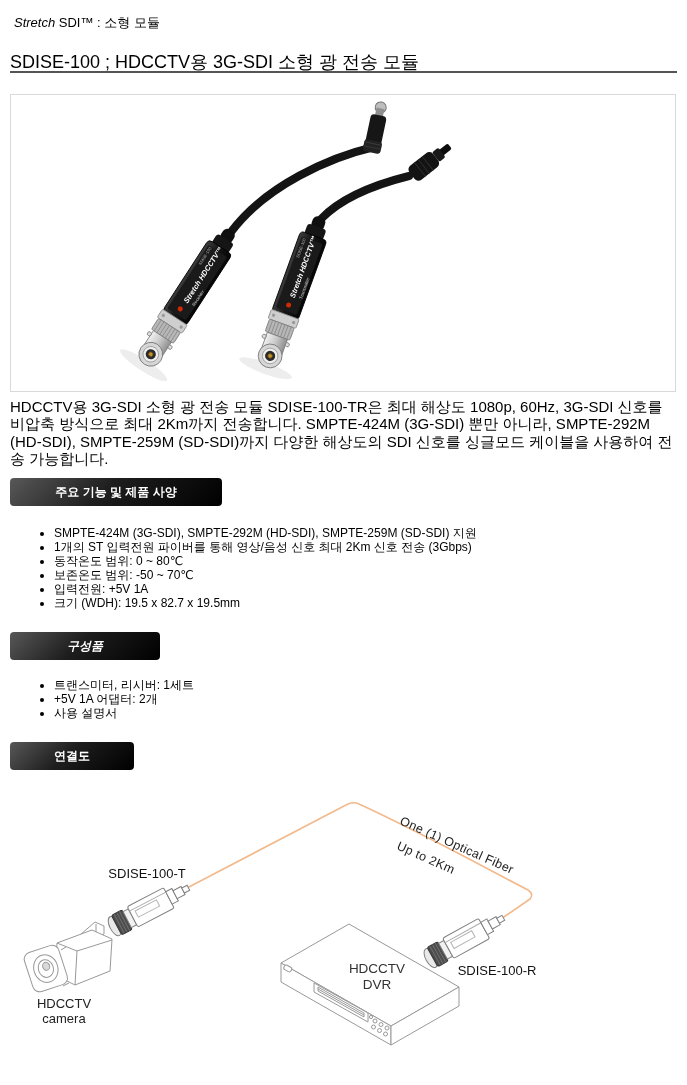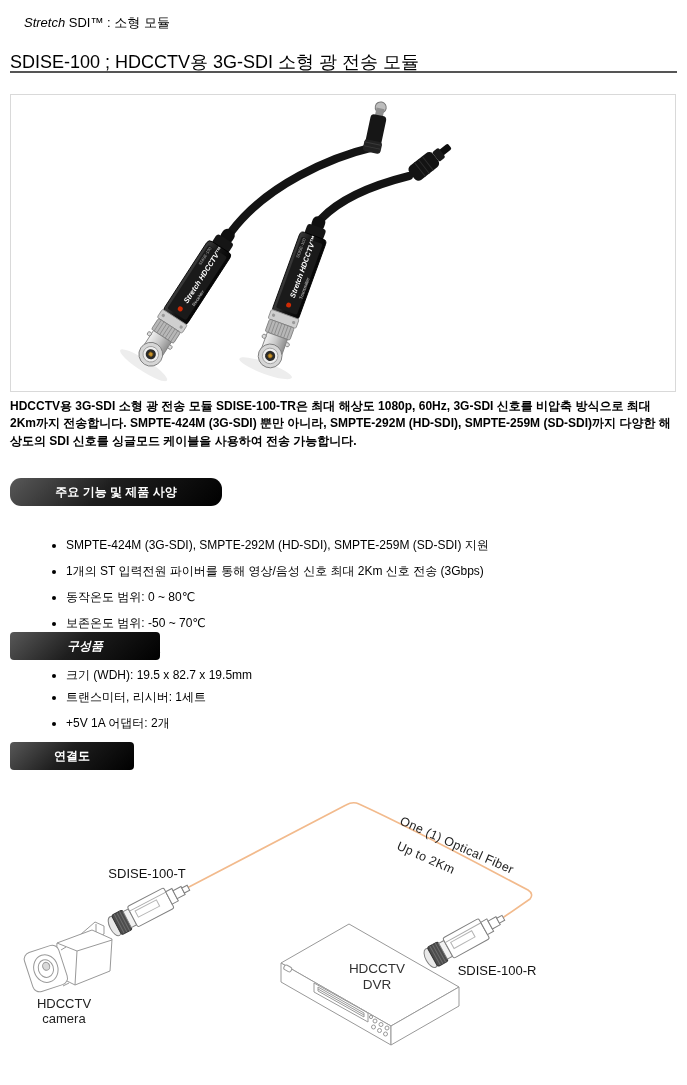--- a/index.html
+++ b/index.html
@@ -1,33 +1,33 @@
 <!DOCTYPE html>
 <html><head>
 <meta charset="utf-8">
 <style>
   html,body{margin:0;padding:0;background:#fff;}
   .page{position:relative;width:687px;height:1085px;background:#fff;overflow:hidden;
         font-family:"Liberation Sans","DejaVu Sans",sans-serif;color:#000;}
-  .h1{position:absolute;top:14px;left:24px;font-size:13px;color:#000;}
+  .h1{position:absolute;top:14px;left:14px;font-size:13px;color:#000;}
   .h1 .brand{font-style:italic;}
   .h2{position:absolute;top:50px;left:10px;font-size:18px;color:#000;}
   .rule{position:absolute;top:71px;left:10px;width:667px;border-top:2px solid #555;height:0;}
   .photo-box{position:absolute;top:94px;left:10px;width:664px;height:296px;border:1px solid #d9d9d9;background:#fff;}
-  .desc{position:absolute;top:398px;left:10px;width:667px;margin:0;font-size:12px;line-height:17.4px;color:#000;font-weight:bold;}
+  .desc{position:absolute;top:398px;left:10px;width:667px;margin:0;font-size:15px;line-height:17.4px;color:#000;}
   .bar{position:absolute;left:10px;height:28px;border-radius:4px;color:#fff;font-size:12px;font-weight:bold;
        display:flex;align-items:center;justify-content:center;
        background:linear-gradient(135deg,#585858 0%,#1e1e1e 45%,#000 100%);}
-  .bar1{top:478px;width:212px;border-radius:11px;}
+  .bar1{top:478px;width:212px;}
   .bar2{top:632px;width:150px;font-style:italic;}
   .bar3{top:742px;width:124px;}
   ul.blist{position:absolute;left:10px;margin:0;padding:0 0 0 44px;list-style:disc;font-size:12px;line-height:13.9px;color:#000;}
   ul.list1{top:527px;width:620px;}
   ul.list2{top:679px;width:500px;}
-  ul.blist li{margin:12px;padding:0;}
+  ul.blist li{margin:0;padding:0;}
   .diagram{position:absolute;top:785px;left:0;}
   svg text{font-family:"Liberation Sans","DejaVu Sans",sans-serif;}
 </style>
 </head>
 <body>
 
 <div class="page">
 
   <div class="h1">
     <span class="brand">Stretch</span><span> SDI™ : 소형 모듈</span>

